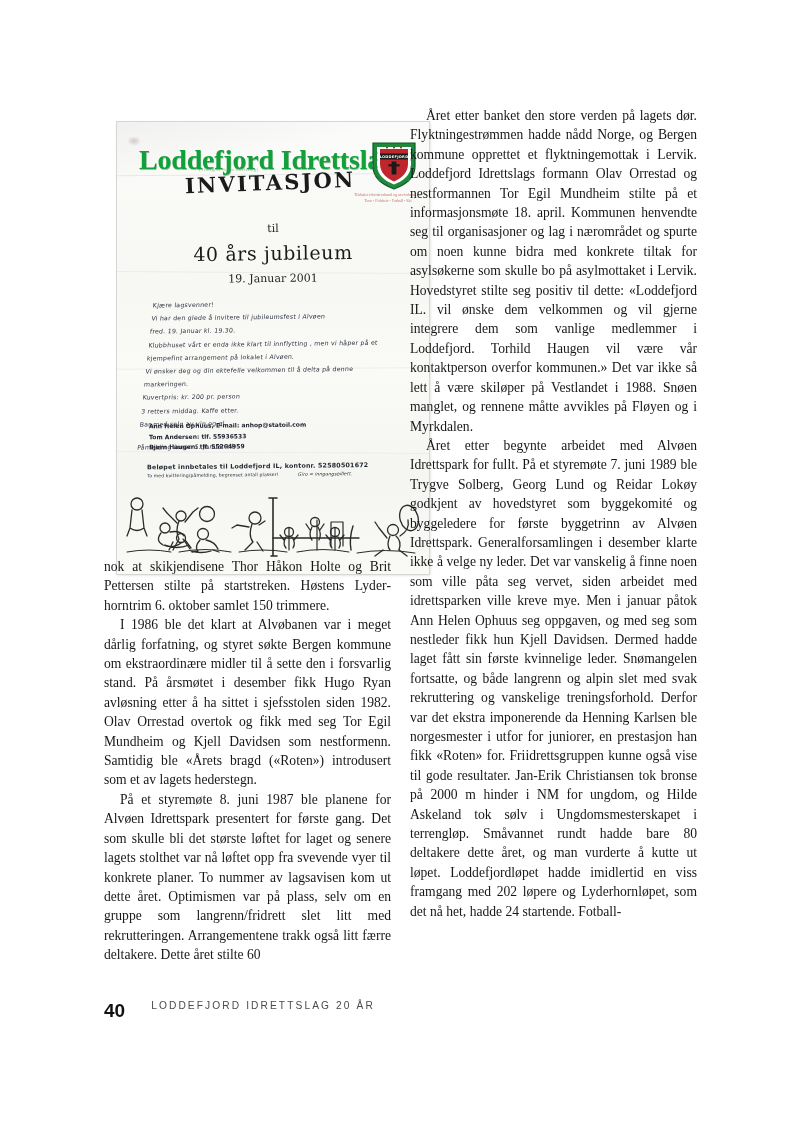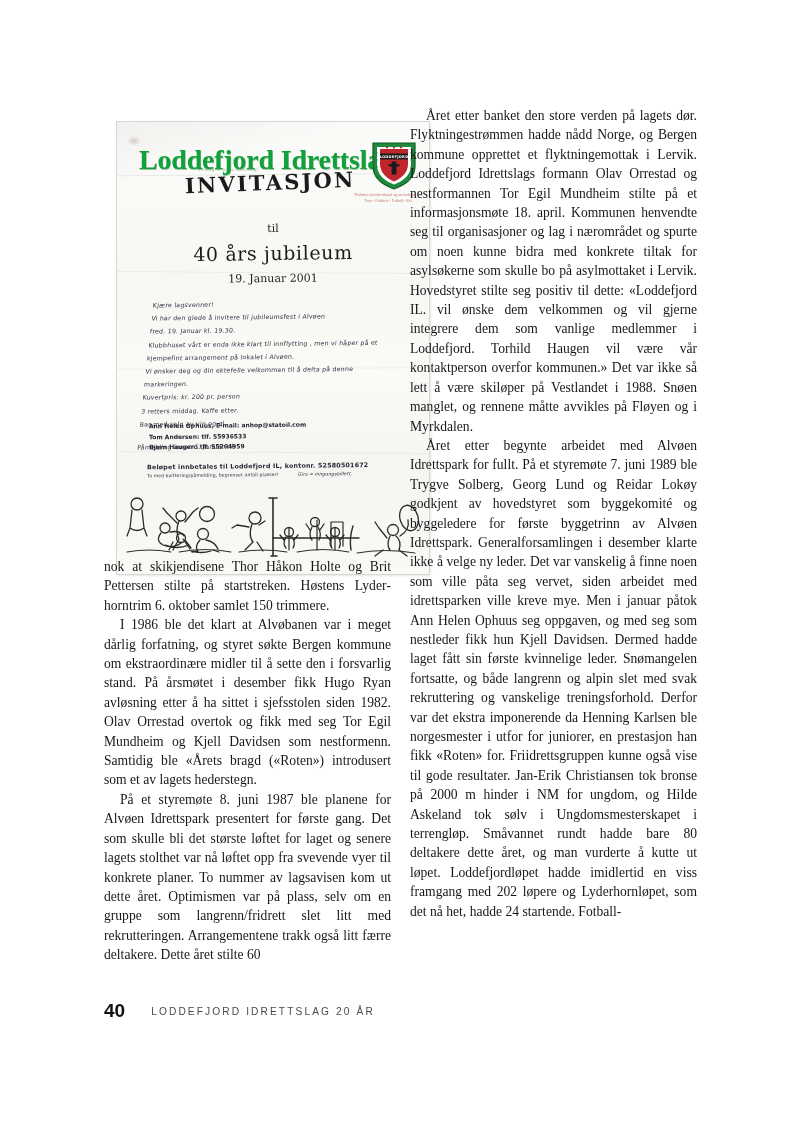--- a/index.html
+++ b/index.html
@@ -227,21 +227,21 @@
   .col p.indent { text-indent: 16px; }
   .col-left  { left: 104px; top: 557px; }
   .col-right { left: 410px; top: 106px; }
 
   
   .footer {
     position: absolute;
     left: 104px;
     top: 1000px;
     display: flex;
-    align-items: center;
+    align-items: flex-start;
     gap: 26px;
   }
   .folio {
     font-family: "Liberation Sans", sans-serif;
     font-size: 19px;
     font-weight: bold;
     color: #111;
   }
   .running-head {
     font-family: "Liberation Sans", sans-serif;

